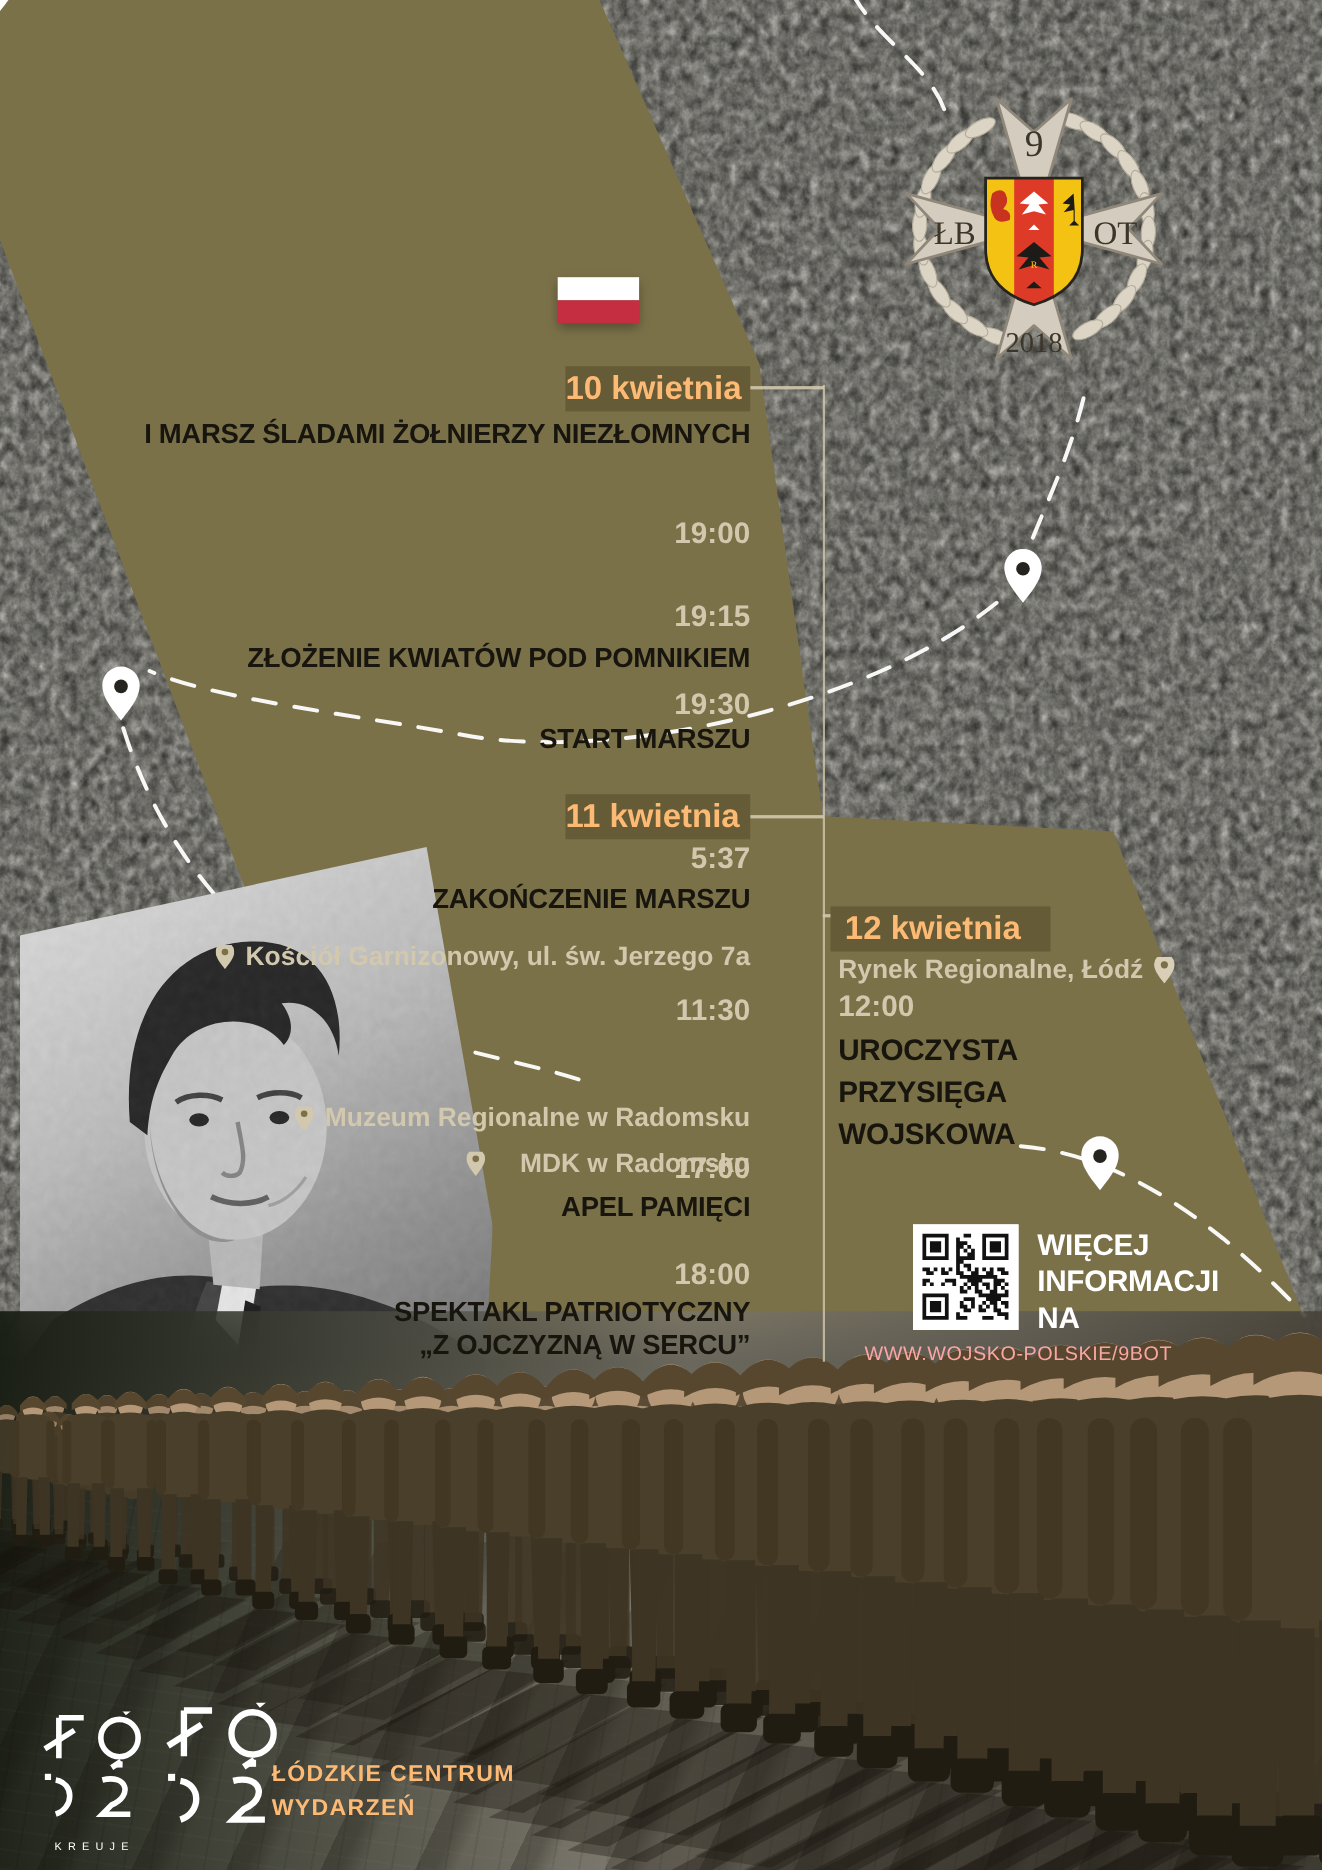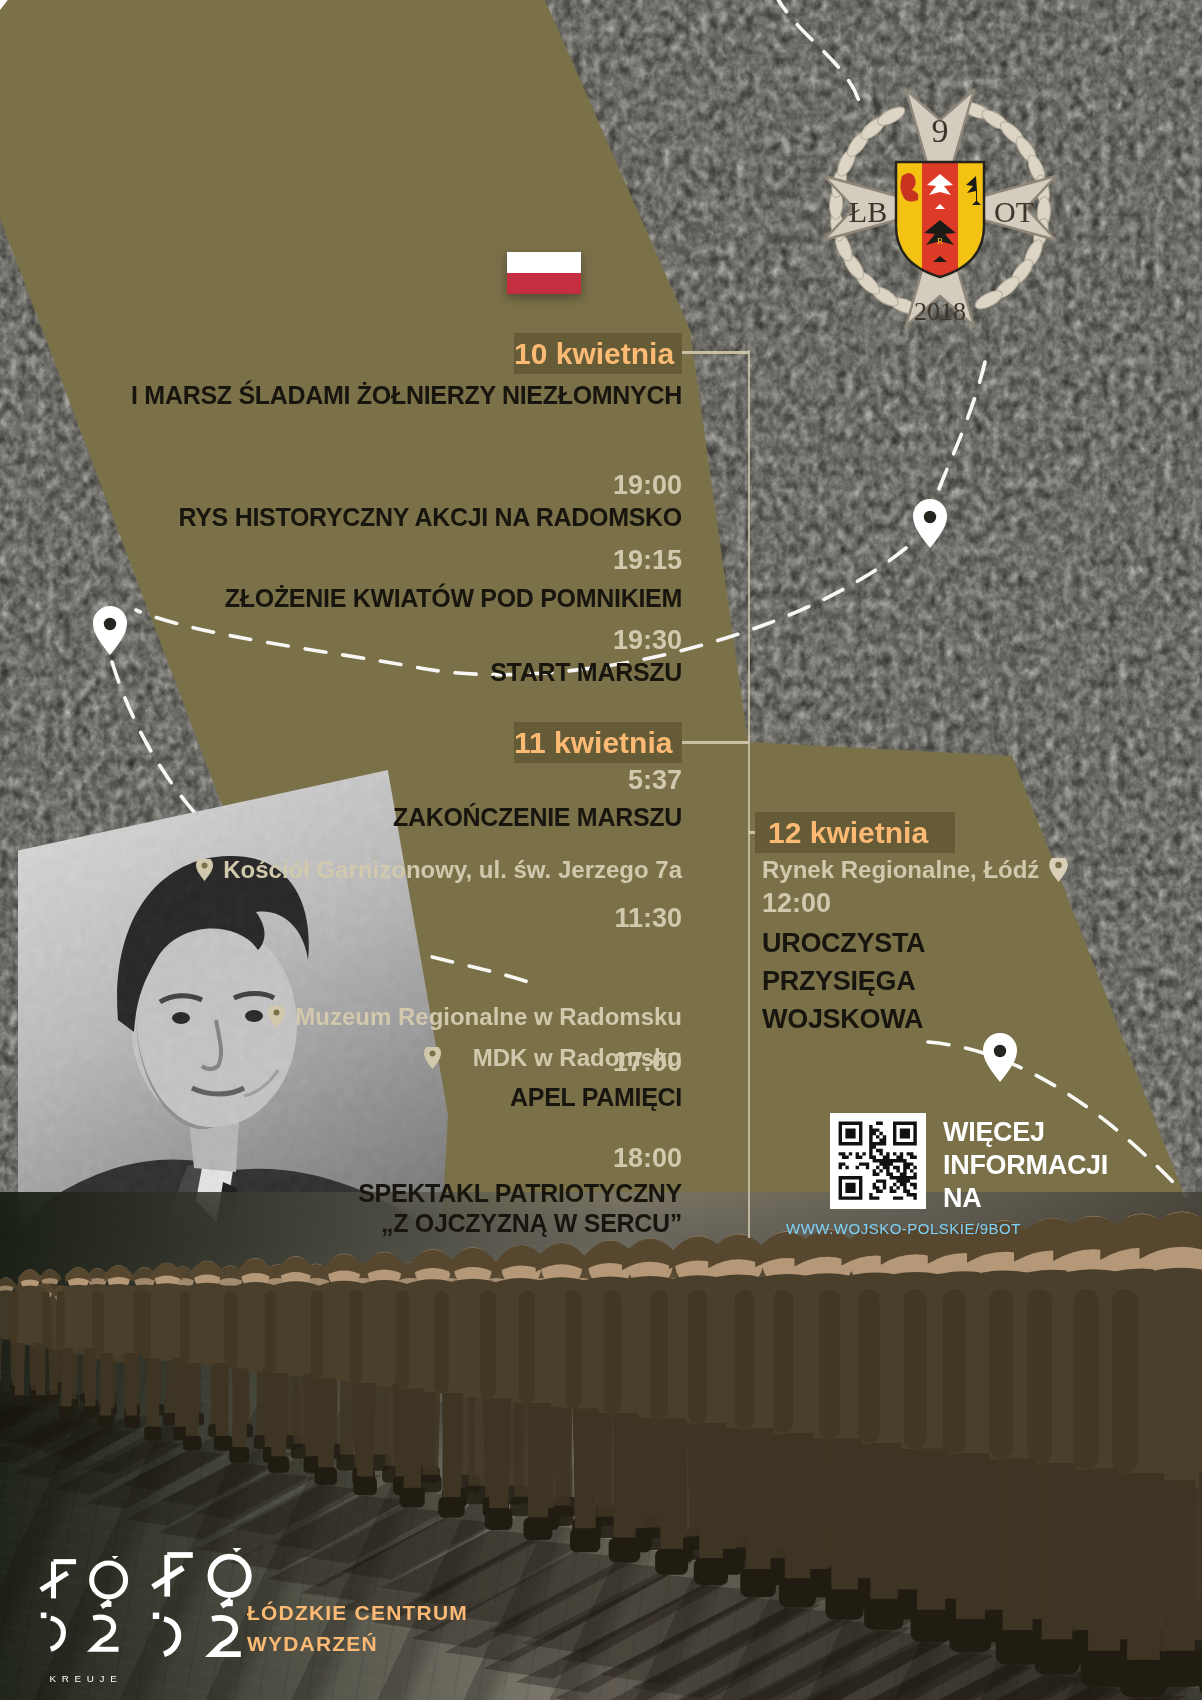--- a/index.html
+++ b/index.html
@@ -50,37 +50,37 @@
   .flag{position:absolute;left:507px;top:252px;width:74px;height:42px;z-index:6;box-shadow:0 4px 10px rgba(0,0,0,.35);}
   .flag .fw{height:50%;background:#fff;}
   .flag .fr{height:50%;background:var(--flag-red,#c52e40);}
 
   
   .badge{position:absolute;left:790px;top:58px;z-index:6;}
 
   
   .col-left{position:absolute;left:0;top:0;width:682px;height:1700px;z-index:6;}
   .col-left>div{position:absolute;right:0;white-space:nowrap;}
-  .col-right{position:absolute;left:762px;top:0;width:420px;height:1578px;z-index:6;}
+  .col-right{position:absolute;left:762px;top:12px;width:420px;height:1578px;z-index:6;}
   .col-right>div{position:absolute;left:0;white-space:nowrap;}
   .datebar{height:41px;line-height:41px;background:var(--olive-dark,#655b36);color:#fdba74;
     font-weight:bold;font-size:30px;}
   .db-left{width:157px;text-align:right;padding-right:11px;}
   .db-right{width:187px;text-align:left;padding-left:13px;}
   .ev{color:var(--dark,#17150e);font-weight:bold;font-size:25px;letter-spacing:-.3px;}
   .tm{color:var(--beige,#d2c8ad);font-weight:bold;font-size:27px;}
   .lc{color:var(--beige,#d2c8ad);font-weight:bold;font-size:24px;display:flex;align-items:center;gap:10px;}
   .lc svg{flex:0 0 auto;}
   .z-up{z-index:7;}
 
   
   .qr-block{position:absolute;left:788px;top:1113px;z-index:6;display:flex;gap:17px;padding-left:42px;}
   .qr-box{width:96px;height:96px;background:#fff;}
   .info-lines{color:#fff;font-weight:bold;font-size:27px;line-height:33px;padding-top:3px;letter-spacing:-.3px;}
-  .url-row{position:absolute;left:786px;top:1220px;z-index:6;color:#7dd3fc;font-size:15px;letter-spacing:.5px;}
+  .url-row{position:absolute;left:786px;top:1220px;z-index:6;color:#fca5a5;font-size:18px;letter-spacing:.5px;}
   .lodz-logo{position:absolute;z-index:6;}
   .org-text{position:absolute;left:247px;top:1597px;z-index:6;color:#fdba74;font-weight:bold;font-size:21px;
     letter-spacing:1.2px;line-height:31px;}
 </style>
 </head>
 <body>
 
 <div class="poster">
 
   <div class="bg-dark">
@@ -371,21 +371,20 @@
         <text x="150" y="186" text-anchor="middle" font-family="Liberation Serif,serif" font-size="9" fill="#f3c212">R</text>
       </g>
       <path d="M106,104 H194 V168 Q194,206 150,219 Q106,206 106,168 Z" fill="none" stroke="#26231d" stroke-width="2.5"></path>
     </g>
   </svg>
 
   <div class="col-left">
     <div class="datebar db-left" style="top:333px;">10 kwietnia</div>
     <div class="ev" style="top:381px;">I MARSZ ŚLADAMI ŻOŁNIERZY NIEZŁOMNYCH</div>
     <div class="tm" style="top:470px;">19:00</div>
-    <div class="ev" style="top:503px;">RYS HISTORYCZNY AKCJI NA RADOMSKO</div>
     <div class="tm" style="top:545px;">19:15</div>
     <div class="ev" style="top:584px;">ZŁOŻENIE KWIATÓW POD POMNIKIEM</div>
     <div class="tm" style="top:625px;margin-left:21px;">19:30</div>
     <div class="ev" style="top:658px;">START MARSZU</div>
 
     <div class="datebar db-left" style="top:722px;">11 kwietnia</div>
     <div class="tm" style="top:765px;">5:37</div>
     <div class="ev" style="top:803px;">ZAKOŃCZENIE MARSZU</div>
     <div class="lc" style="top:856px;">
       <svg width="17" height="22" viewBox="-17 -34 34 44">

